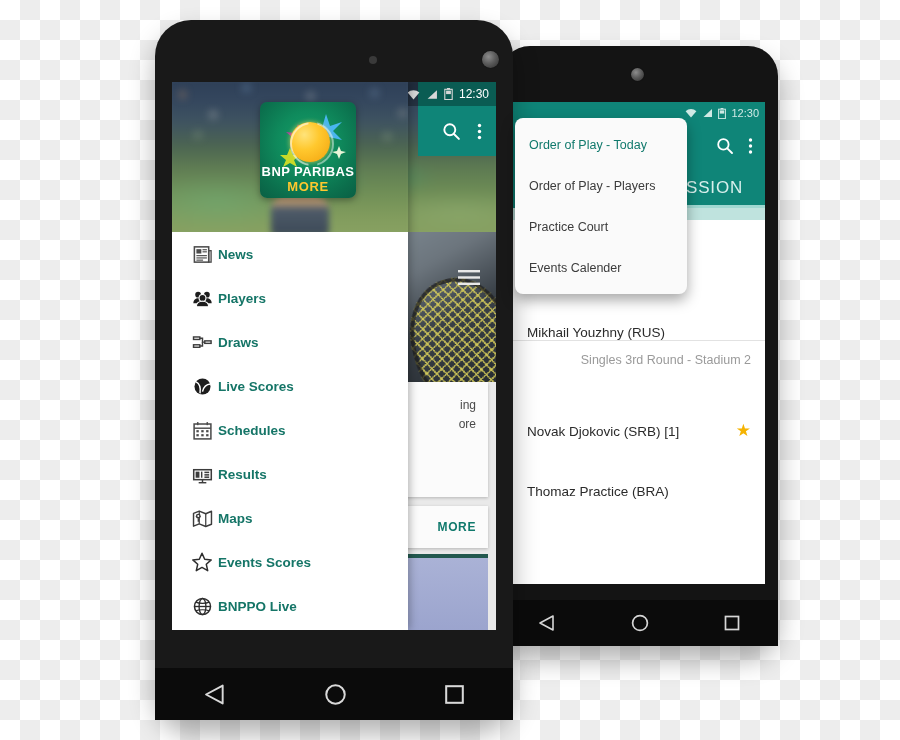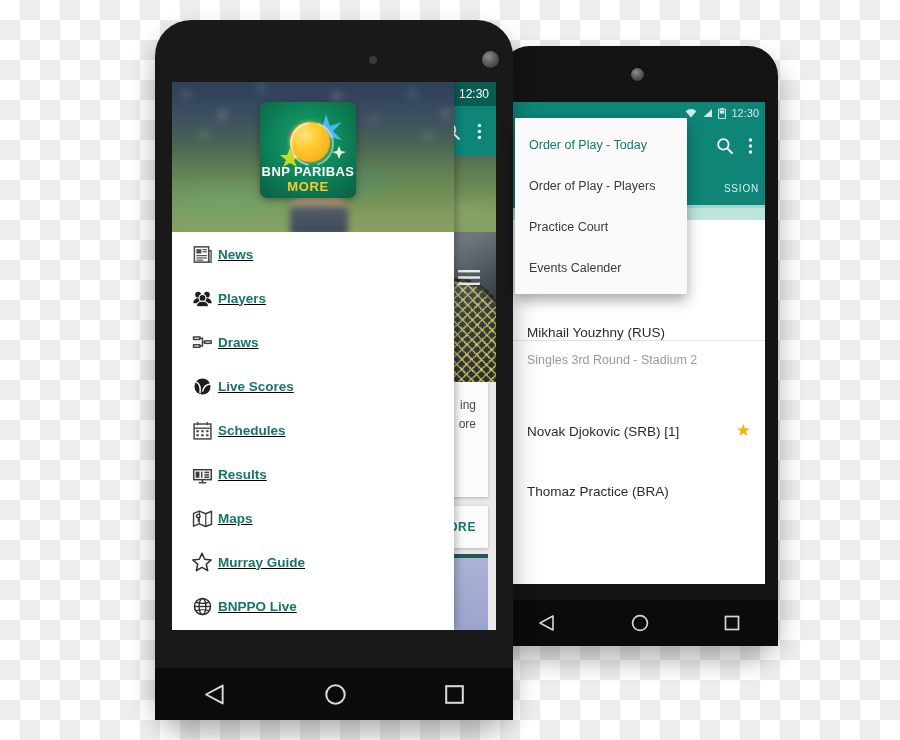--- a/index.html
+++ b/index.html
@@ -35,37 +35,37 @@
   #phone-back .navbar{height:46px;}
 
   
   .b-status{height:22px;background:#0f8578;position:relative;color:#cfe9e5;
             font-size:11px;display:flex;align-items:center;justify-content:flex-end;
             padding-right:6px;gap:5px;}
   .b-appbar{height:44px;background:#0f8578;display:flex;align-items:center;
             justify-content:flex-end;gap:14px;padding-right:12px;}
   .b-tabbar{height:40px;background:#0f8578;position:relative;
             display:flex;align-items:center;justify-content:flex-end;}
-  .b-tablabel{color:#d8efec;font-size:10px;letter-spacing:.8px;
-              padding-right:6px;white-space:nowrap;}
+  .b-tablabel{color:#d8efec;font-size:17px;letter-spacing:.8px;
+              padding-right:22px;white-space:nowrap;}
   .b-tabind{position:absolute;bottom:0;right:0;height:3px;width:130px;background:#9fd8d1;}
   .b-sublane{height:12px;background:#bfe3de;}
 
   .b-list{background:#fff;}
   .b-row{height:60px;display:flex;align-items:flex-end;padding:0 14px;
          font-size:13.5px;color:#2b2b2b;box-sizing:border-box;}
   .b-row .nm{flex:1;}
   .b-sep{height:1px;background:#e2e2e2;margin:0 0px;}
   .b-header{height:38px;display:flex;align-items:center;padding:0 14px;
-            font-size:12.5px;color:#9a9a9a;box-sizing:border-box;}
+            font-size:12.5px;color:#9a9a9a;box-sizing:border-box;justify-content:flex-end;}
   .star{color:#f5b301;font-size:17px;line-height:1;}
 
   
   .dropdown{position:absolute;left:515px;top:118px;width:172px;background:#fafafa;
-            box-shadow:0 6px 14px rgba(0,0,0,.35);border-radius:1px;z-index:6;
+            box-shadow:0 6px 14px rgba(0,0,0,.35);border-radius:8px;z-index:6;
             padding:6px 0;}
   .dd-item{height:41px;display:flex;align-items:center;padding:0 14px;
            font-size:12.5px;color:#3b3b3b;box-sizing:border-box;white-space:nowrap;}
   .dd-item.sel{color:#10796c;}
 
   
   #phone-front{left:155px;top:20px;width:358px;height:700px;border-radius:36px;
                background:#191919;}
   #phone-front .screen{left:17px;top:62px;width:324px;height:548px;}
   #phone-front .camdot{left:327px;top:31px;width:17px;height:17px;}
@@ -126,22 +126,22 @@
               text-align:right;}
   .f-more{color:#10796c;font-size:12px;font-weight:bold;letter-spacing:.6px;}
   .f-bigB{position:absolute;left:8px;right:8px;top:472px;height:78px;
           background:linear-gradient(180deg,#aab2d6 0%,#9aa3cd 100%);
           border-top:4px solid #23594f;overflow:hidden;}
   .f-bigB span{position:absolute;left:22px;top:-12px;font-family:"Liberation Serif",serif;
                font-size:88px;font-weight:bold;color:#2f5d52;line-height:1;}
   .f-hamburger{position:absolute;right:16px;top:188px;z-index:2;}
 
   
-  .drawer{position:absolute;left:0;top:0;bottom:0;width:282px;background:#ffffff;
-          z-index:5;box-shadow:2px 0 8px rgba(0,0,0,.28);overflow:hidden;text-decoration:underline;}
+  .drawer{position:absolute;left:0;top:0;bottom:0;width:236px;background:#ffffff;
+          z-index:5;box-shadow:2px 0 8px rgba(0,0,0,.28);overflow:hidden;}
   .dh{position:relative;height:150px;overflow:hidden;}
   .dh-img{position:absolute;inset:-12px;
     background:
       radial-gradient(ellipse 55% 28% at 22% 76%, rgba(110,175,120,.55), transparent 62%),
       radial-gradient(ellipse 34% 20% at 60% 64%, rgba(60,150,110,.5), transparent 60%),
       linear-gradient(180deg,
         #2b3c53 0%, #33455d 16%, #3f5361 30%, #4c6551 44%,
         #5f7c53 56%, #6f8e56 70%, #819c5d 84%, #8ca464 100%);
     filter:blur(6px);}
   .dh-crowd{position:absolute;left:-10px;top:-6px;right:-10px;height:56%;
@@ -476,21 +476,21 @@
             </span>
             <span class="d-lbl">Maps</span>
           </div>
 
           <div class="d-item">
             <span class="d-ico">
               <svg width="22" height="22" viewBox="0 0 22 22">
                 <path d="M11 2.2 L13.7 8.2 L20.2 8.9 L15.3 13.3 L16.7 19.7 L11 16.4 L5.3 19.7 L6.7 13.3 L1.8 8.9 L8.3 8.2 Z" fill="none" stroke="#2d2d2d" stroke-width="1.5" stroke-linejoin="round"></path>
               </svg>
             </span>
-            <span class="d-lbl">Murray Guide</span>
+            <span class="d-lbl">Events Scores</span>
           </div>
 
           <div class="d-item">
             <span class="d-ico">
               <svg width="21" height="21" viewBox="0 0 22 22">
                 <circle cx="11" cy="11" r="8.4" fill="none" stroke="#2d2d2d" stroke-width="1.6"></circle>
                 <ellipse cx="11" cy="11" rx="3.6" ry="8.4" fill="none" stroke="#2d2d2d" stroke-width="1.4"></ellipse>
                 <line x1="2.6" y1="11" x2="19.4" y2="11" stroke="#2d2d2d" stroke-width="1.4"></line>
                 <path d="M4.1 6.4 C7 8 15 8 17.9 6.4" fill="none" stroke="#2d2d2d" stroke-width="1.3"></path>
                 <path d="M4.1 15.6 C7 14 15 14 17.9 15.6" fill="none" stroke="#2d2d2d" stroke-width="1.3"></path>

